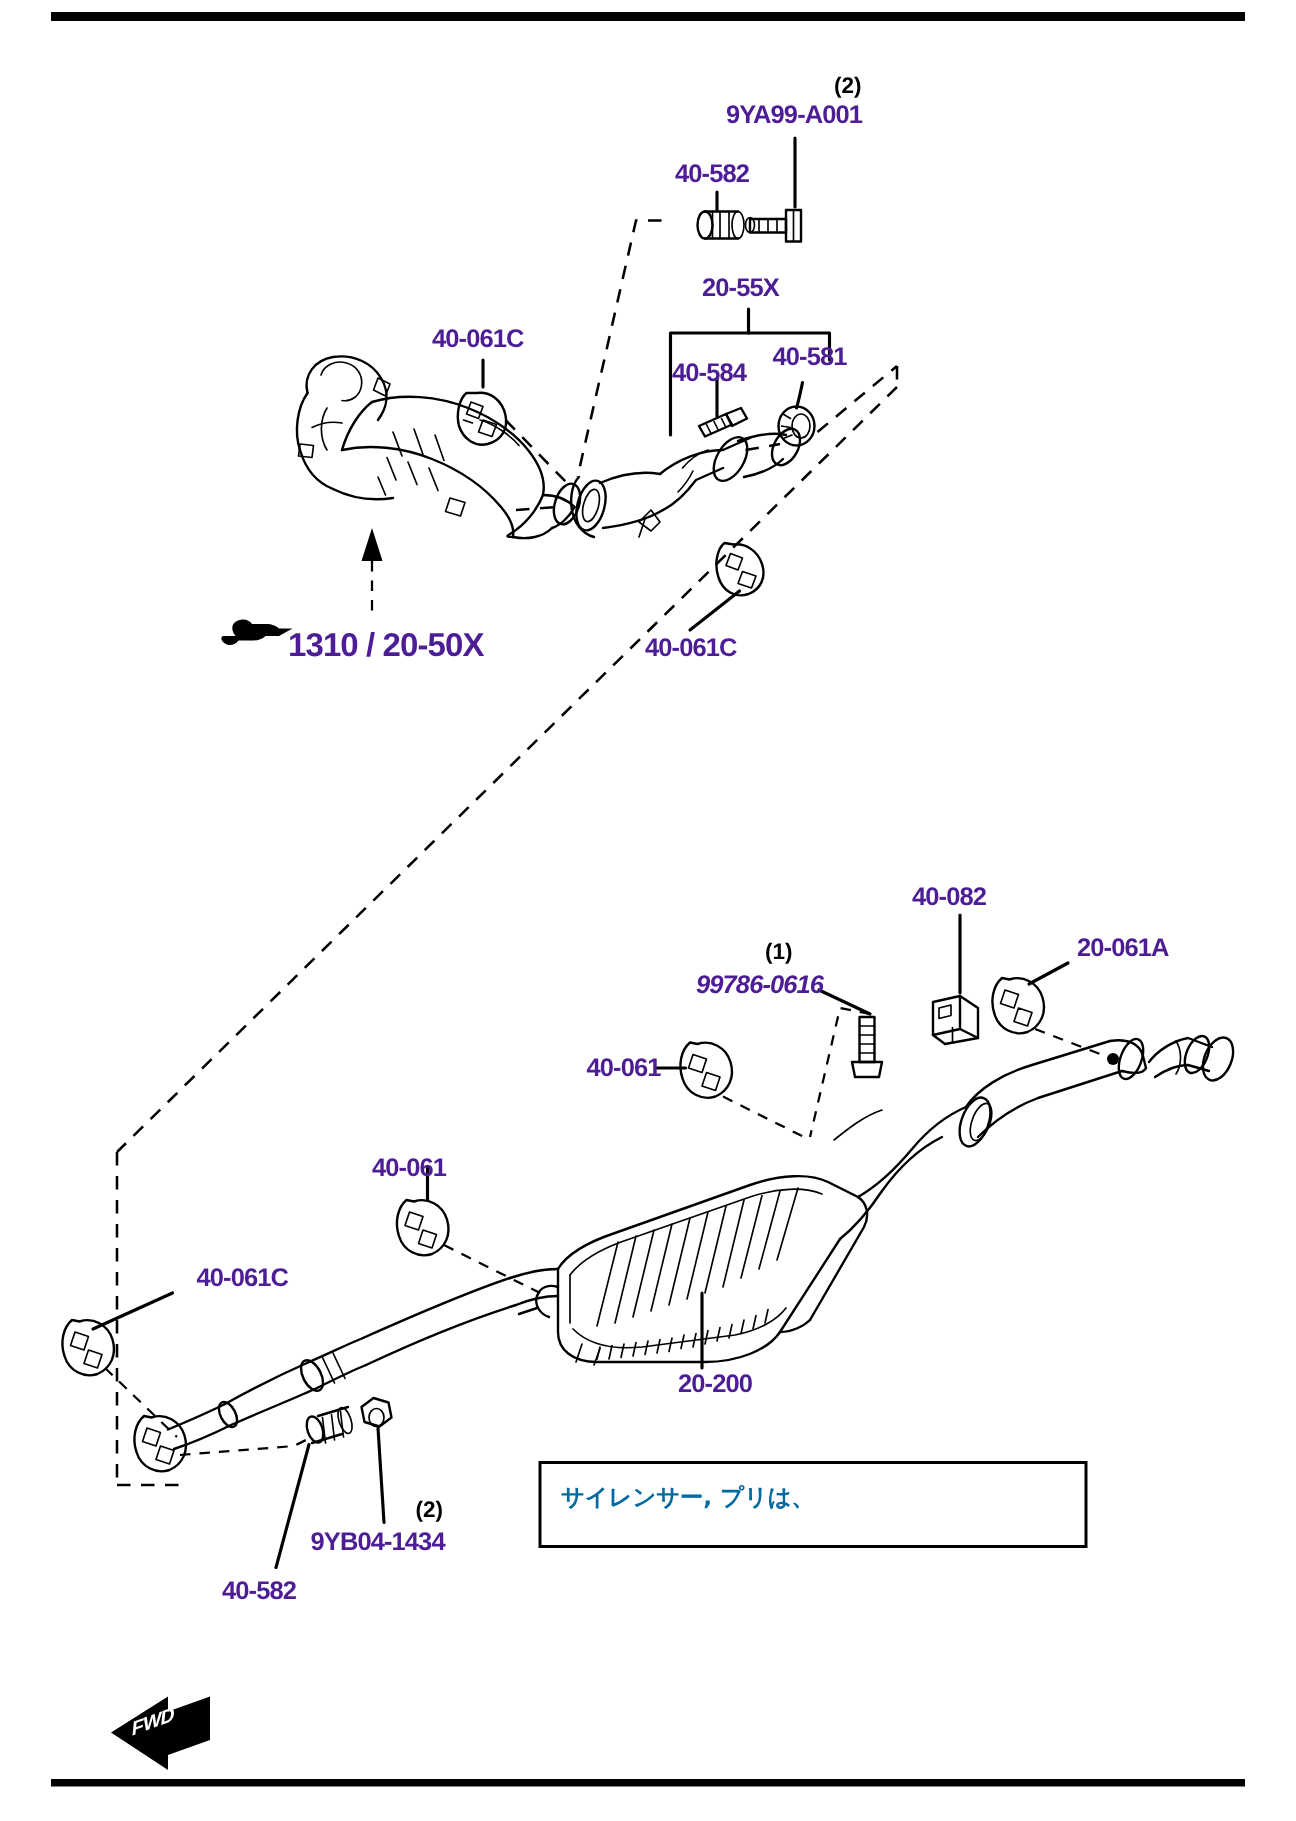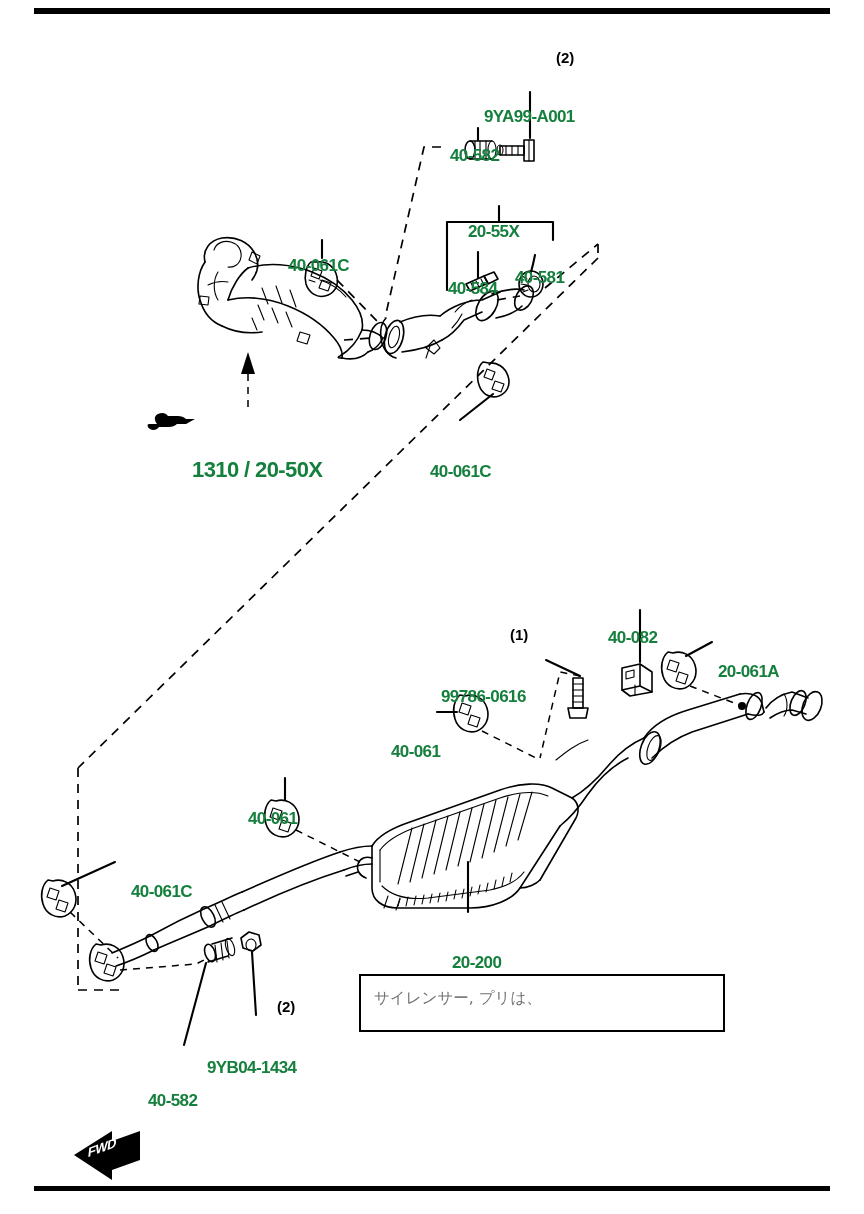--- a/index.html
+++ b/index.html
@@ -2,25 +2,25 @@
 <html><head>
 <meta charset="utf-8">
 <style>
   html,body{margin:0;padding:0;background:#ffffff;}
   body{width:864px;height:1214px;position:relative;overflow:hidden;
        font-family:"Liberation Sans", sans-serif;color:#000;}
   #sheet{position:absolute;left:0;top:0;width:864px;height:1214px;}
   svg{position:absolute;left:0;top:0;}
   .lbl{position:absolute;font-family:"Liberation Sans", sans-serif;
        font-size:17px;font-weight:600;letter-spacing:-0.6px;
-       white-space:nowrap;color:#15803d;line-height:1;margin-top:40px;}
+       white-space:nowrap;color:#4c1d95;line-height:1;}
   .qty{position:absolute;font-family:"Liberation Sans", sans-serif;
        font-size:15px;font-weight:600;white-space:nowrap;color:#000;line-height:1;}
   .jp{position:absolute;font-family:"DejaVu Sans", sans-serif;
-      font-size:15.5px;font-weight:400;white-space:nowrap;color:#737373;line-height:1.55;text-align:right;}
+      font-size:15.5px;font-weight:700;white-space:nowrap;color:#0369a1;line-height:1.55;text-align:right;}
   .fwdtxt{position:absolute;font-family:"Liberation Sans", sans-serif;
       font-size:13px;font-weight:700;color:#fff;letter-spacing:-0.5px;
       transform:skewY(-20deg) skewX(-6deg);}
 </style>
 </head>
 <body>
 
 <div id="sheet">
 
 <svg width="864" height="1214" viewBox="0 0 864 1214">
@@ -350,21 +350,21 @@
 <div class="lbl" style="left:288px;top:217px;">40-061C</div>
 
 <div class="lbl" style="left:430px;top:423px;">40-061C</div>
 
 <div class="lbl" style="left:192px;top:419px;font-size:22px;">1310 / 20-50X</div>
 
 <div class="lbl" style="left:608px;top:589px;">40-082</div>
 
 <div class="lbl" style="left:718px;top:623px;">20-061A</div>
 
-<div class="lbl" style="left:441px;top:648px;">99786-0616</div>
+<div class="lbl" style="left:464px;top:648px;font-style:italic;">99786-0616</div>
 <div class="qty" style="left:510px;top:627px;">(1)</div>
 
 <div class="lbl" style="left:391px;top:703px;">40-061</div>
 
 <div class="lbl" style="left:248px;top:770px;">40-061</div>
 
 <div class="lbl" style="left:131px;top:843px;">40-061C</div>
 
 <div class="lbl" style="left:452px;top:914px;">20-200</div>
 

